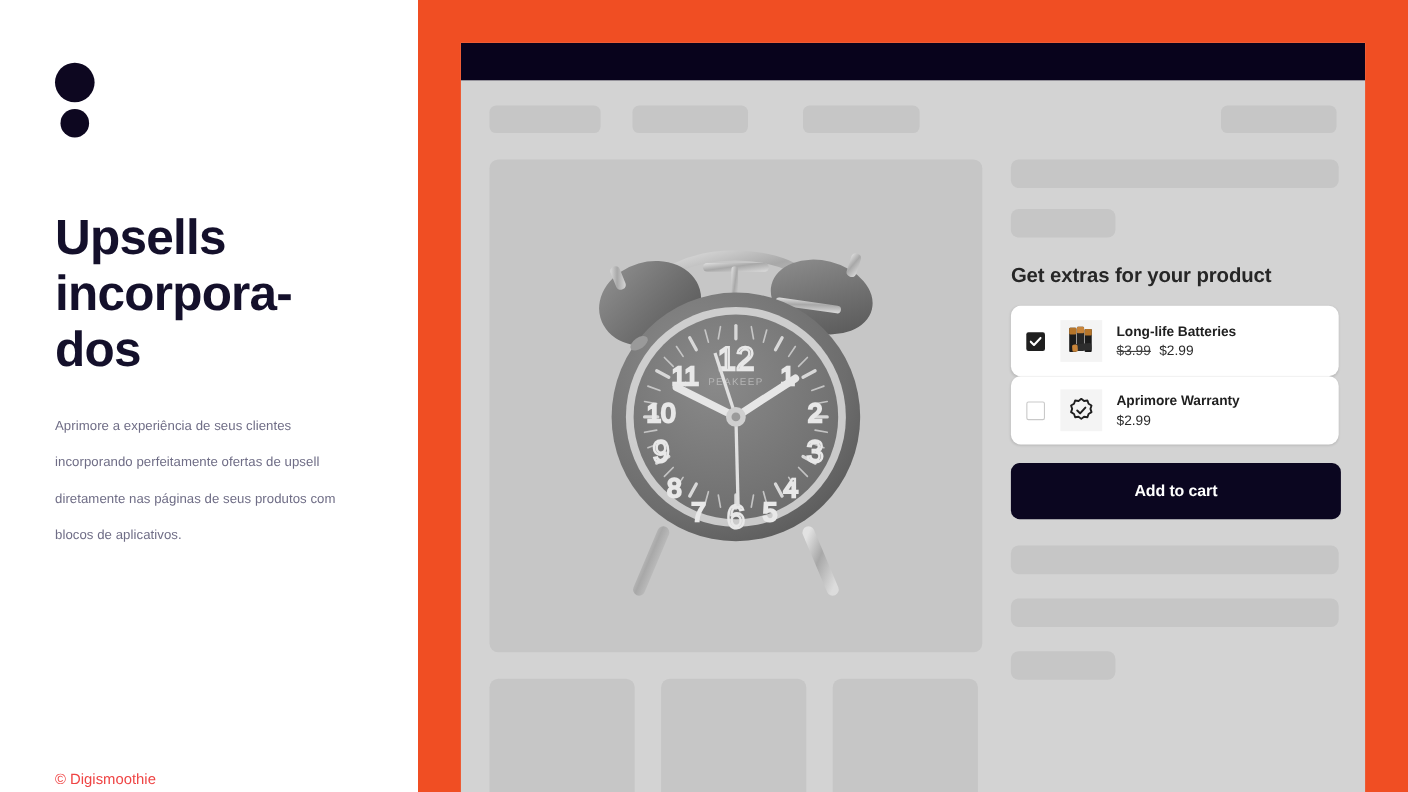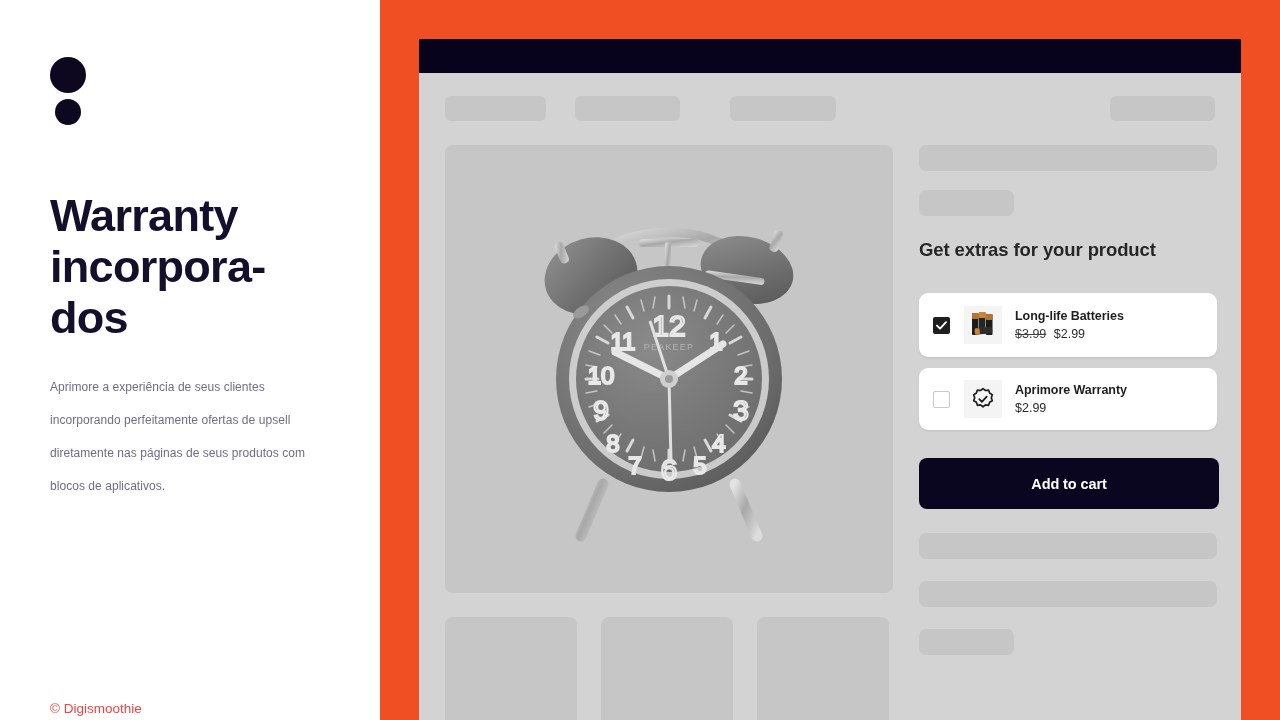--- a/index.html
+++ b/index.html
@@ -169,31 +169,30 @@
 
   .d-skel { background: #c6c6c6; border-radius: 7px; }
   .d-title-bar { width: 298px; height: 26px; margin-bottom: 19px; }
   .d-sub-bar   { width: 95px;  height: 26px; margin-bottom: 23px; }
 
   .extras-heading {
     font-size: 18.5px;
     font-weight: bold;
     color: #262626;
     letter-spacing: -0.1px;
-    margin-bottom: 32px;
+    margin-bottom: 17px;
   }
 
   .offer-card {
     width: 298px;
     background: #ffffff;
     border-radius: 9px;
     display: flex;
     align-items: center;
     padding: 12px 14px;
-    margin-bottom: 11px;
     box-shadow: 0 1px 2px rgba(0,0,0,0.10);
   }
   .offer-card.selected { height: 64px; }
 
   .cb {
     width: 17px;
     height: 17px;
     flex: 0 0 17px;
     border-radius: 2px;
     margin-right: 14px;
@@ -258,21 +257,21 @@
 </head>
 <body>
 
 <div class="left-panel">
 
   <div class="logo">
     <div class="logo-dot-top"></div>
     <div class="logo-dot-bottom"></div>
   </div>
 
-  <h1 class="headline">Warranty incorpora-
+  <h1 class="headline">Upsells incorpora-
 dos</h1>
 
   <p class="body-copy">Aprimore a experiência de seus clientes incorporando perfeitamente ofertas de upsell diretamente nas páginas de seus produtos com blocos de aplicativos.</p>
 
   <div class="footer-note">© Digismoothie</div>
 </div>
 
 <div class="right-panel">
 
   <div class="store-mock">

